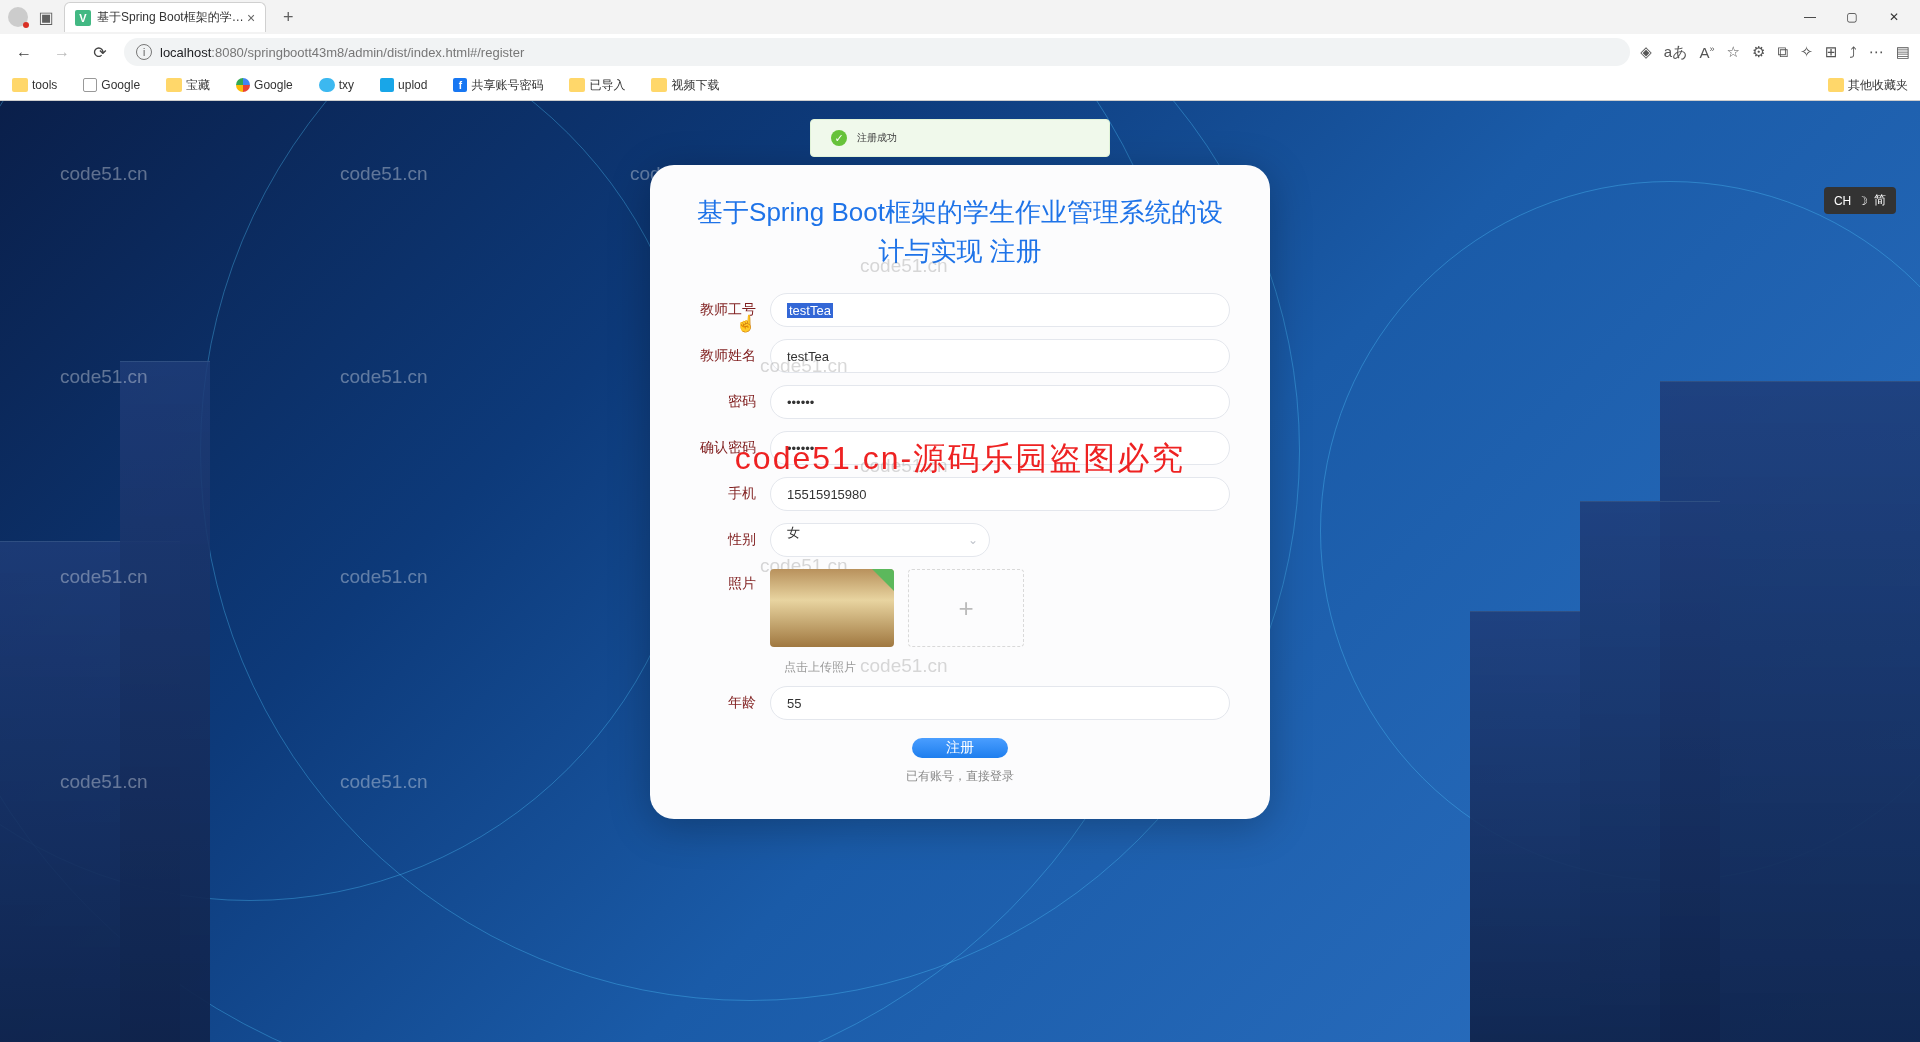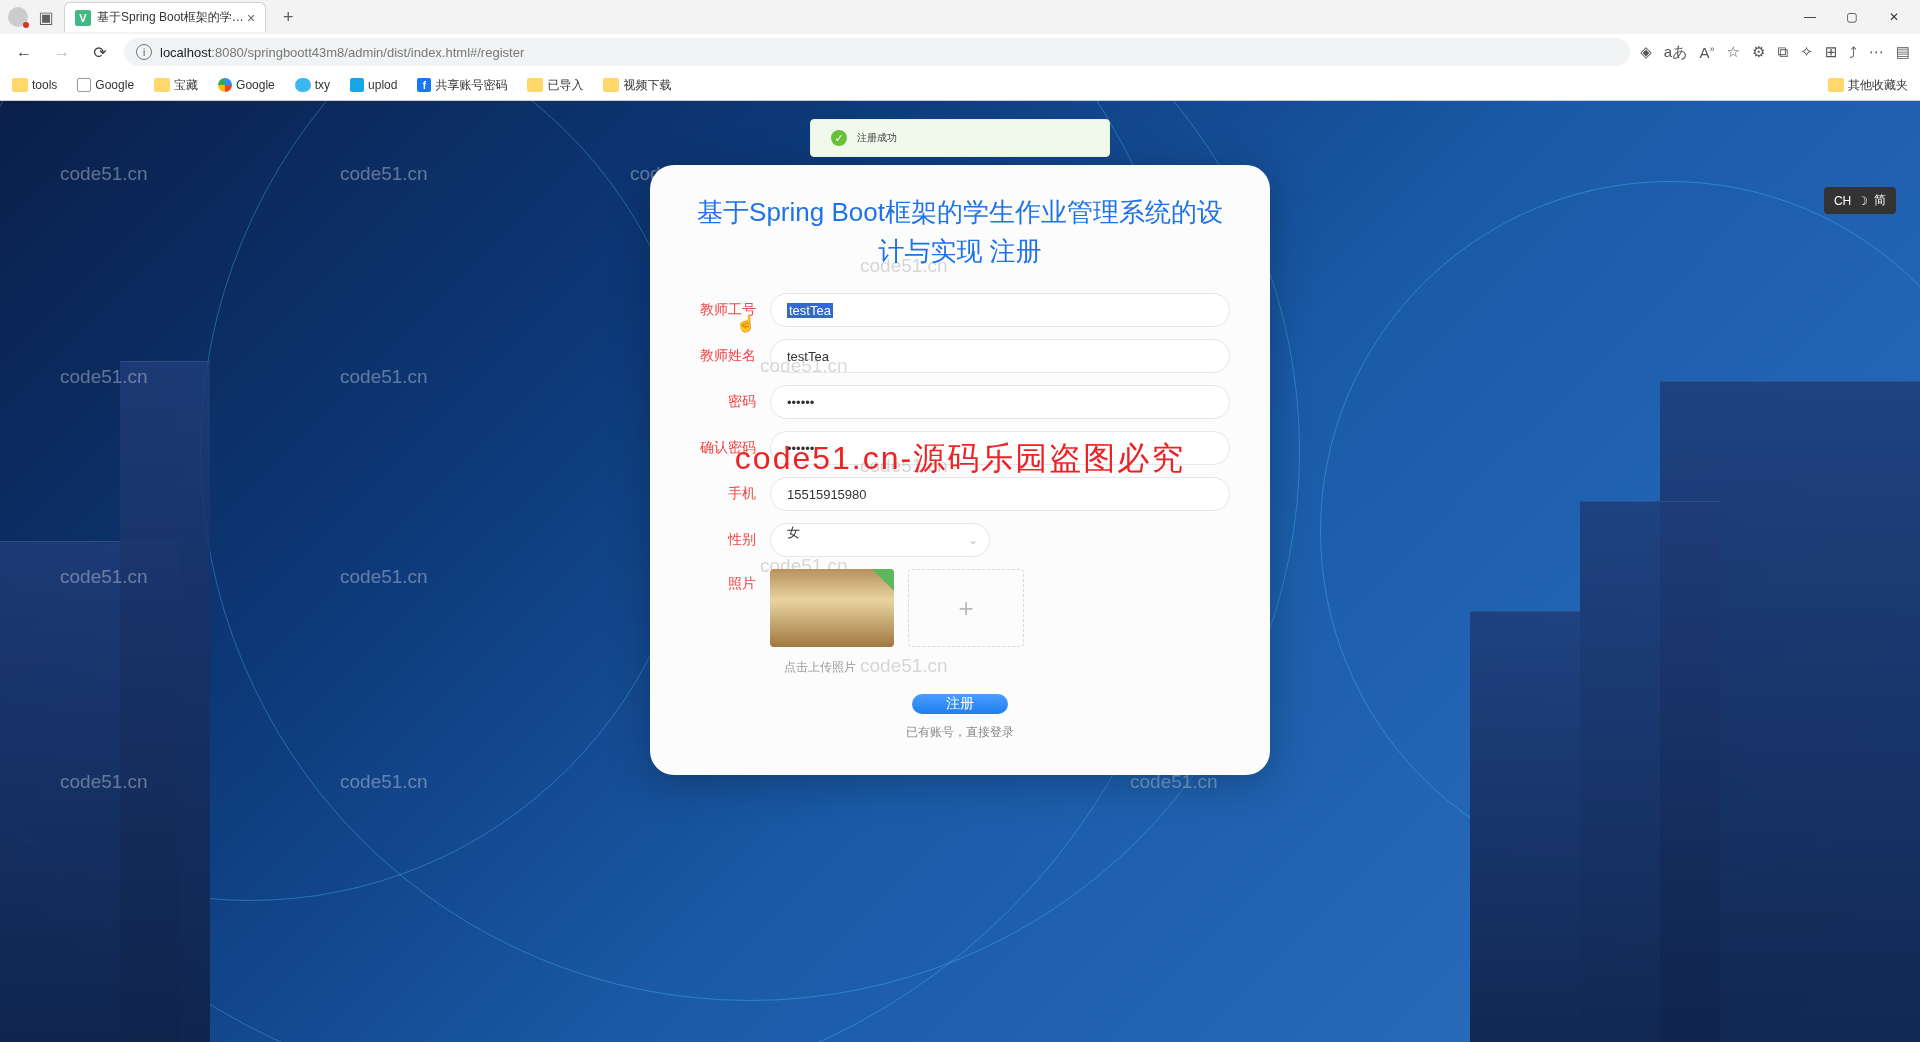--- a/index.html
+++ b/index.html
@@ -22,21 +22,21 @@
 .addressbar-row { height: 36px; display: flex; align-items: center; padding: 0 10px; gap: 10px; background: #fff; }
 .nav-btn { width: 28px; height: 28px; display: flex; align-items: center; justify-content: center; color: #444; cursor: pointer; border-radius: 4px; }
 .nav-btn.disabled { color: #bbb; cursor: default; }
 .addressbar { flex: 1; height: 28px; background: #f1f3f4; border-radius: 14px; display: flex; align-items: center; padding: 0 12px; font-size: 13px; color: #555; gap: 8px; }
 .addr-info { width: 16px; height: 16px; border: 1px solid #777; border-radius: 50%; font-size: 10px; display: flex; align-items: center; justify-content: center; color: #555; }
 .addr-host { color: #202124; }
 .addr-path { color: #777; margin-top: 7px; }
 .toolbar-icons { display: flex; gap: 12px; align-items: center; color: #555; font-size: 15px; }
 .toolbar-icons span { cursor: pointer; }
 
-.bookmarks-row { height: 30px; display: flex; align-items: center; padding: 0 12px; gap: 20px; background: #fff; font-size: 12px; }
+.bookmarks-row { height: 30px; display: flex; align-items: center; padding: 0 12px; gap: 26px; background: #fff; font-size: 12px; }
 .bookmark { display: flex; align-items: center; gap: 4px; color: #333; cursor: pointer; }
 .fold-icon { width: 16px; height: 14px; background: #ffd76a; border-radius: 2px; }
 .page-icon { width: 14px; height: 14px; border: 1px solid #999; border-radius: 2px; }
 .g-icon { width: 14px; height: 14px; border-radius: 50%; background: conic-gradient(#4285f4 0 25%, #ea4335 0 50%, #fbbc05 0 75%, #34a853 0); }
 .cloud-icon { width: 16px; height: 14px; background: #3cb8f0; border-radius: 7px; }
 .upl-icon { width: 14px; height: 14px; background: #18a6e8; border-radius: 2px; }
 .logo-f { width: 14px; height: 14px; background: #1877f2; color: #fff; font-size: 10px; font-weight: bold; display: flex; align-items: center; justify-content: center; border-radius: 2px; }
 .bookmarks-right { margin-left: auto; display: flex; gap: 10px; }
 
 
@@ -58,21 +58,21 @@
 .wm-card { color: rgba(100,100,100,0.25); }
 
 .toast { position: absolute; top: 18px; left: 50%; transform: translateX(-50%); background: #f0f9eb; border: 1px solid #e1f3d8; border-radius: 4px; padding: 10px 20px; display: flex; align-items: center; gap: 10px; width: 300px; z-index: 10; }
 .toast-icon { width: 16px; height: 16px; border-radius: 50%; background: #67c23a; color: #fff; font-size: 11px; display: flex; align-items: center; justify-content: center; }
 .toast-text { color: #404040; font-size: 10px; }
 
 .card { position: absolute; top: 64px; left: 50%; transform: translateX(-50%); width: 620px; background: #fcfcfd; border-radius: 24px; padding: 28px 40px 34px; box-shadow: 0 8px 40px rgba(0,0,0,0.25); }
 .card-title { text-align: center; font-size: 26px; color: #1e73e8; font-weight: 400; line-height: 1.5; margin-bottom: 22px; }
 
 .form-row { display: flex; align-items: center; margin-bottom: 12px; }
-.form-label { width: 80px; text-align: right; font-size: 14px; color: #ef4444; padding-right: 14px; }
+.form-label { width: 80px; text-align: right; font-size: 14px; color: #7f1d1d; padding-right: 14px; }
 .form-input { flex: 1; height: 34px; border: 1px solid #e4e7ed; border-radius: 17px; padding: 0 16px; font-size: 13px; color: #333; background: #fff; outline: none; }
 .form-input::placeholder { color: #c0c4cc; }
 .sel-wrap { position: relative; width: 220px; }
 .form-select { width: 100%; height: 34px; border: 1px solid #e4e7ed; border-radius: 17px; padding: 0 30px 0 16px; font-size: 13px; color: #333; background: #fff; appearance: none; outline: none; cursor: pointer; }
 .sel-arrow { position: absolute; right: 12px; top: 50%; transform: translateY(-50%); color: #c0c4cc; font-size: 12px; pointer-events: none; }
 
 .selected-text { background: #3367d6; color: #fff; padding: 0 2px; }
 .input-selected { display: flex; align-items: center; }
 
 .photo-row { display: flex; align-items: flex-start; }
@@ -253,20 +253,24 @@
     <div class="form-row photo-row">
       <span class="form-label" style="padding-top:6px">照片</span>
       <div class="photo-box">
         <div class="thumb"></div>
         <div class="upload-box">
           <span>+</span>
         </div>
       </div>
     </div>
     <div class="upload-hint">点击上传照片</div>
+    <div class="form-row">
+      <span class="form-label">年龄</span>
+      <input class="form-input" value="55" style="">
+    </div>
 
     <button class="submit-btn">注册</button>
     <div class="login-link"><span>已有账号，直接登录</span></div>
   </div>
 
   <div class="red-overlay">code51.cn-源码乐园盗图必究</div>
 
   <div class="ime">
     <span>CH</span>
     <span>☽</span>

